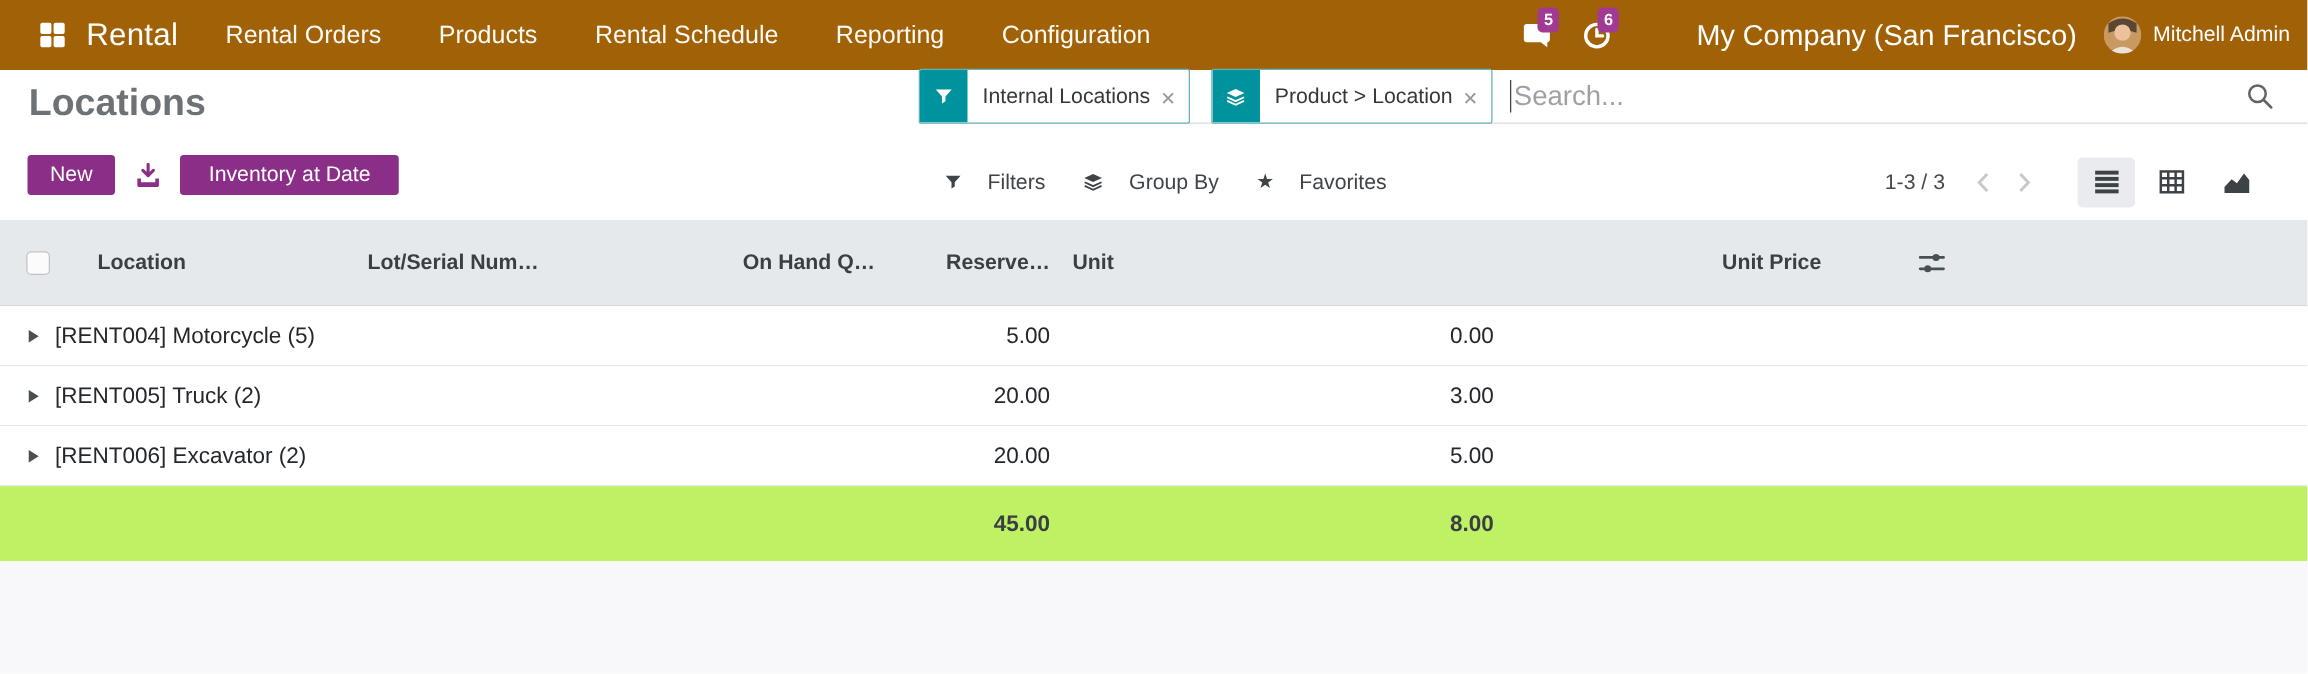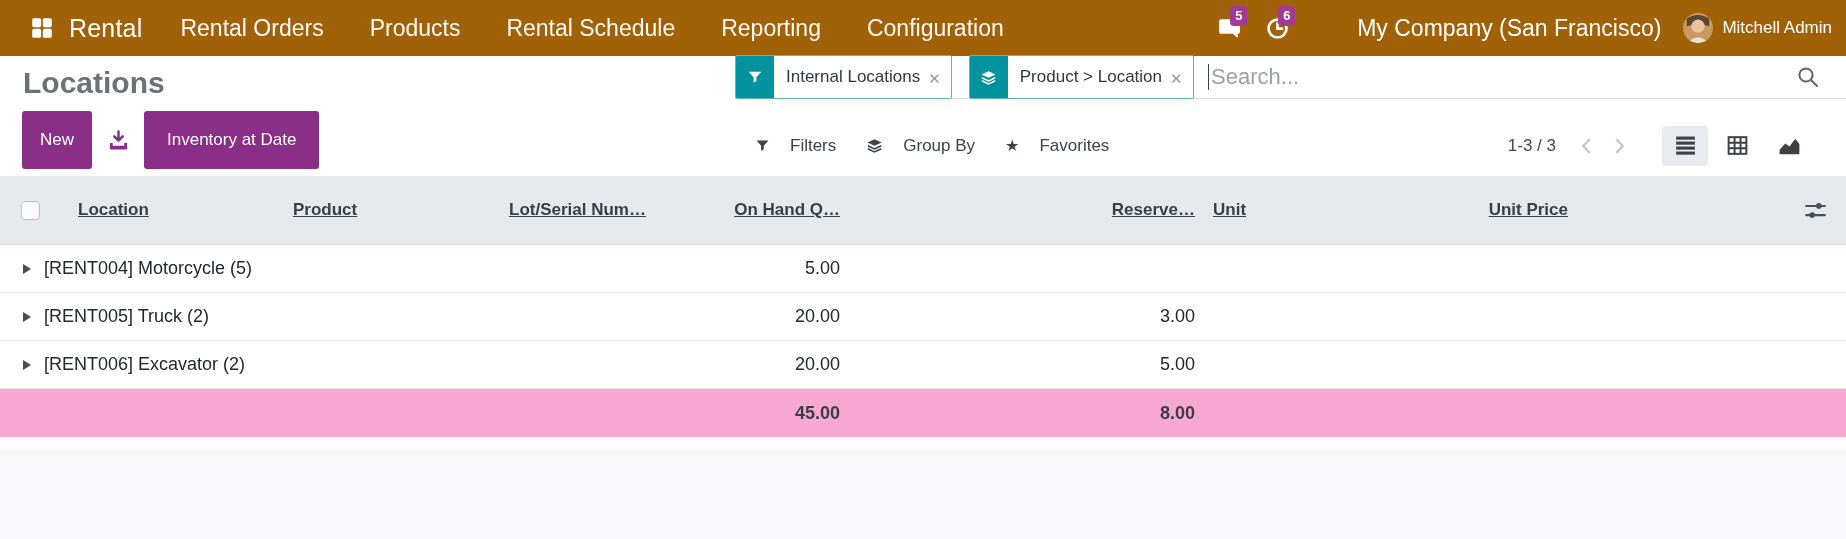--- a/index.html
+++ b/index.html
@@ -11,39 +11,39 @@
     color:#23272b;
   }
 
   
   .navbar {
     position:absolute; top:0; left:0; width:100%; height:56px;
     background:#a16207; display:flex; align-items:center; color:#fff;
   }
   .apps-btn { margin-left:28px; width:28px; height:28px; display:flex; align-items:center; justify-content:center; cursor:pointer; }
   .brand { margin-left:13px; font-size:25px; font-weight:500; letter-spacing:.2px; cursor:pointer; }
-  .nav-menu { display:flex; margin-left:38px; gap:46px; font-size:23px; }
+  .nav-menu { display:flex; margin-left:38px; gap:46px; font-size:20px; }
   .nav-menu span { cursor:pointer; white-space:nowrap; opacity:.97; }
   .nav-right { margin-left:auto; margin-right:14px; display:flex; align-items:center; }
   .icon-wrap { position:relative; width:28px; height:28px; display:flex; align-items:center; justify-content:center; cursor:pointer; }
   .icon-wrap + .icon-wrap { margin-left:20px; }
   .badge {
     position:absolute; top:-8px; left:15px; background:#a23a93; color:#fff;
     font-size:13px; font-weight:700; line-height:1; padding:3px 5px 4px; border-radius:4px; min-width:12px; text-align:center;
   }
   .company { margin-left:66px; font-size:23px; white-space:nowrap; cursor:pointer; }
   .avatar { margin-left:22px; width:30px; height:30px; border-radius:50%; overflow:hidden; flex:0 0 auto; cursor:pointer; }
   .username { margin-left:9px; font-size:17px; white-space:nowrap; cursor:pointer; }
 
   
   .control-panel { position:absolute; top:56px; left:0; width:100%; height:120px; background:#fff; }
   .page-title { position:absolute; left:23px; top:10px; font-size:30px; font-weight:700; color:#6d7276; }
   .btn-row { position:absolute; left:22px; top:62px; height:44px; display:flex; align-items:center; }
   .btn {
-    height:58px; border:none; border-radius:3px; background:#8b2e88; color:#fff;
+    height:32px; border:none; border-radius:3px; background:#8b2e88; color:#fff;
     font-family:"Liberation Sans",sans-serif; font-size:17px; padding:0 18px; cursor:pointer;
   }
   .btn.inventory { padding:0 23px; }
   .download-btn { width:52px; height:44px; border:none; background:transparent; display:flex; align-items:center; justify-content:center; cursor:pointer; }
 
   .search-area {
     position:absolute; left:735px; right:0; top:0; height:43px;
     display:flex; align-items:center; border-bottom:1px solid #d8dbde; padding-right:26px;
   }
   .facet {
@@ -79,39 +79,39 @@
   .view-btn.active { background:#e9ebee; }
 
   
   .list-table { position:absolute; top:176px; left:0; width:100%; }
   .cols {
     display:grid;
     grid-template-columns:60px 220px 215px 215px 140px 355px 260px 111px 1fr;
     align-items:center;
   }
   .thead { height:69px; background:#e6e9ec; border-bottom:1px solid #d5d9dc; font-size:17px; font-weight:600; color:#3a3f44; }
-  .th { cursor:pointer; white-space:nowrap; overflow:hidden;text-decoration:underline; }
+  .th { cursor:pointer; white-space:nowrap; overflow:hidden; }
   .th-check { display:flex; justify-content:center; }
   .checkbox { width:19px; height:19px; border:1px solid #bfc3c7; border-radius:4px; background:#fbfbfc; cursor:pointer; }
   .pl-loc { padding-left:18px; } .pl-prod { padding-left:13px; } .pl-lot { padding-left:14px; }
   .num { text-align:right; padding-right:10px; }
   .pl-unit { padding-left:8px; }
   .num-price { text-align:right; padding-right:8px; }
   .th-gear { display:flex; justify-content:flex-end; padding-right:18px; }
 
   .trow { height:48px; background:#fff; border-bottom:1px solid #e4e7ea; font-size:18px; font-weight:500; color:#24282c; cursor:pointer; }
   .cell-name { grid-column:1 / 3; display:flex; align-items:center; padding-left:23px; white-space:nowrap; }
   .caret {
     width:0; height:0; border-left:8px solid #494e53;
     border-top:5px solid transparent; border-bottom:5px solid transparent;
     margin-right:13px; flex:0 0 auto;
   }
   .trow .num { font-weight:400; }
 
-  .tfoot { height:48px; background:#f9a8d4; font-size:18px; font-weight:700; color:#3a3f44; }
+  .tfoot { height:60px; background:#bef264; font-size:18px; font-weight:700; color:#3a3f44; }
   .below { position:absolute; top:449px; left:0; width:100%; height:90px; background:#f8f8fa; }
 
   svg { display:block; }
 </style>
 </head>
 <body>
 
 <div class="navbar">
   <div class="apps-btn">
     <svg width="26" height="26" viewBox="0 0 24 24" fill="#fff">
@@ -264,21 +264,20 @@
   </div>
 </div>
 
 <div class="list-table">
 
   <div class="cols thead">
     <div class="th-check">
       <div class="checkbox"></div>
     </div>
     <div class="th pl-loc">Location</div>
-    <div class="th pl-prod">Product</div>
     <div class="th pl-lot">Lot/Serial Num…</div>
     <div class="th num">On Hand Q…</div>
     <div class="th num">Reserve…</div>
     <div class="th pl-unit">Unit</div>
     <div class="th num-price">Unit Price</div>
     <div class="th-gear">
       <svg width="25" height="25" viewBox="0 0 24 24">
         <path d="M3 7.6h18M3 16.4h18" stroke="#475055" stroke-width="2" stroke-linecap="round"></path>
         <circle cx="15.2" cy="7.6" r="2.7" fill="#475055"></circle>
           <circle cx="8.8" cy="16.4" r="2.7" fill="#475055"></circle>
@@ -287,20 +286,21 @@
   </div>
 
   <div class="cols trow">
     <div class="cell-name">
       <span class="caret"></span>
       <span>[RENT004] Motorcycle (5)</span>
     </div>
     <div></div>
       <div></div>
     <div class="num">5.00</div>
+    <div class="num">0.00</div>
     <div></div>
       <div></div>
       <div></div>
   </div>
 
   <div class="cols trow">
     <div class="cell-name">
       <span class="caret"></span>
       <span>[RENT005] Truck (2)</span>
     </div>

